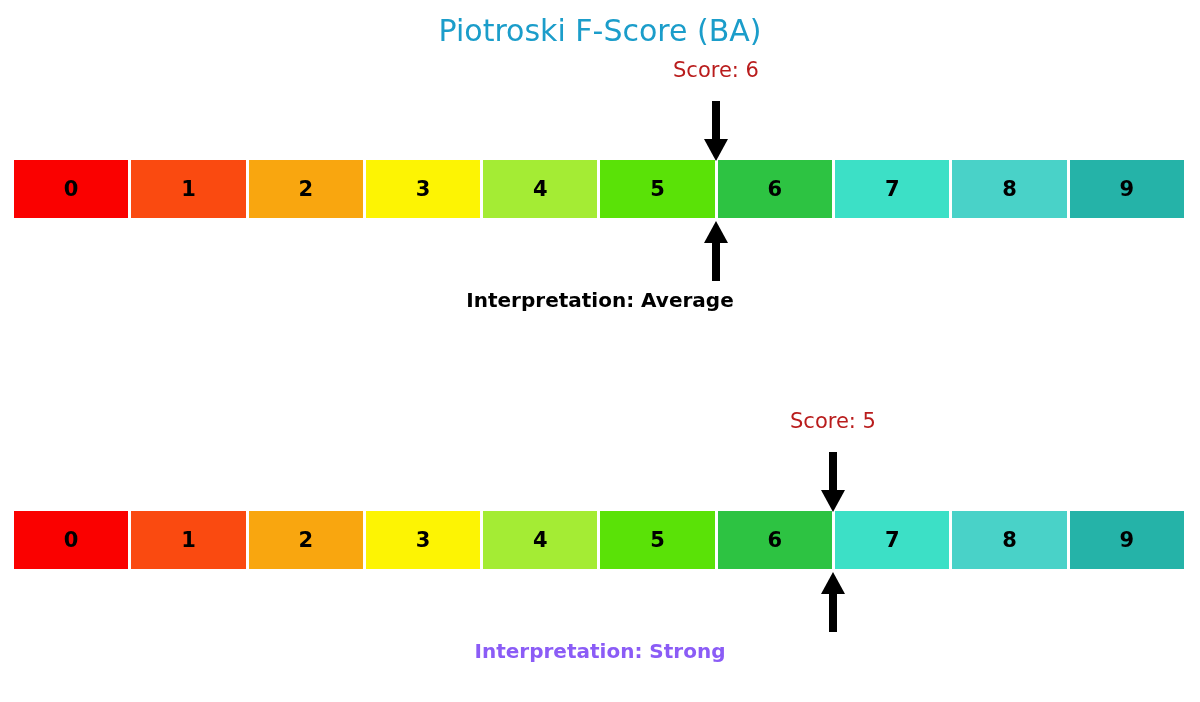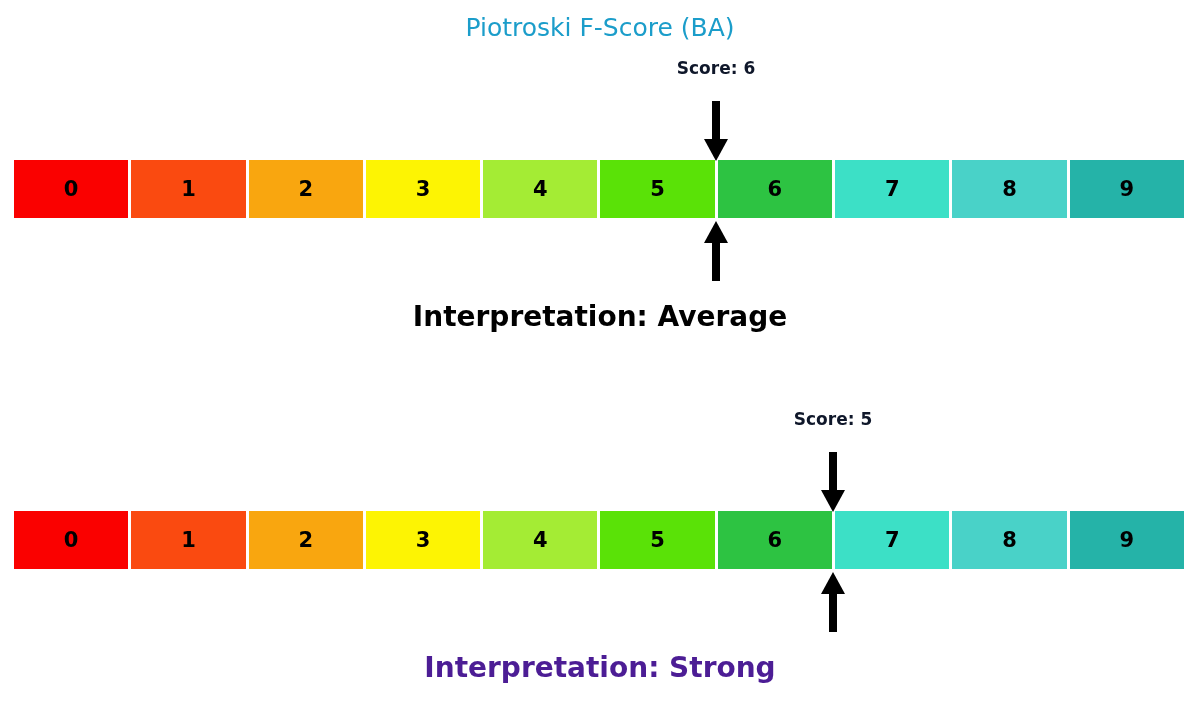--- a/index.html
+++ b/index.html
@@ -13,31 +13,31 @@
   }
   .chart-section { position: absolute; left: 0; width: 1200px; height: 351px; }
   #chart-0 { top: 0; }
   #chart-1 { top: 351px; }
 
   .chart-title {
     position: absolute;
     top: 13px; left: 0;
     width: 100%;
     text-align: center;
-    font-size: 25px;
+    font-size: 30px;
     font-weight: 400;
     letter-spacing: 0px;
   }
   .score-label {
     position: absolute;
     top: 58px;
     transform: translateX(-50%);
-    font-size: 17px;
-    font-weight: 700;
-    color: #0f172a;
+    font-size: 21px;
+    font-weight: 400;
+    color: #b91c1c;
     white-space: nowrap;
   }
   .arrow-pos {
     position: absolute;
     transform: translateX(-50%);
     width: 34px; height: 60px;
     line-height: 0;
   }
   .arrow-down { top: 101px; }
   .arrow-up   { top: 221px; }
@@ -56,23 +56,22 @@
     justify-content: center;
     font-size: 21px;
     font-weight: 700;
     color: #000000;
   }
   .interpretation-label {
     position: absolute;
     top: 288px; left: 0;
     width: 100%;
     text-align: center;
-    font-size: 28px;
+    font-size: 20px;
     font-weight: 700;
-    margin-top: 12px;
   }
 </style>
 </head>
 <body>
 
 <div id="canvas">
 
   <section class="chart-section" id="chart-0">
     <div class="chart-title" style="color: rgb(27, 157, 202);">Piotroski F-Score (BA)</div>
     <div class="score-label" style="left: 716px;">Score: 6</div>
@@ -162,16 +161,16 @@
         <div class="cell" style="background: rgb(37, 179, 168);">
           <span>9</span>
         </div>
       </div>
     <div class="arrow-pos arrow-up" style="left: 833px;">
       <svg width="34" height="60" viewBox="0 0 34 60">
         <polygon points="5,22 29,22 17,0" fill="#000000"></polygon>
         <rect x="13" y="20" width="8" height="40" fill="#000000"></rect>
       </svg>
     </div>
-    <div class="interpretation-label" style="color: #4c1d95;">Interpretation: Strong</div>
+    <div class="interpretation-label" style="color: #8b5cf6;">Interpretation: Strong</div>
   </section>
 
 </div>
 
 </body></html>

